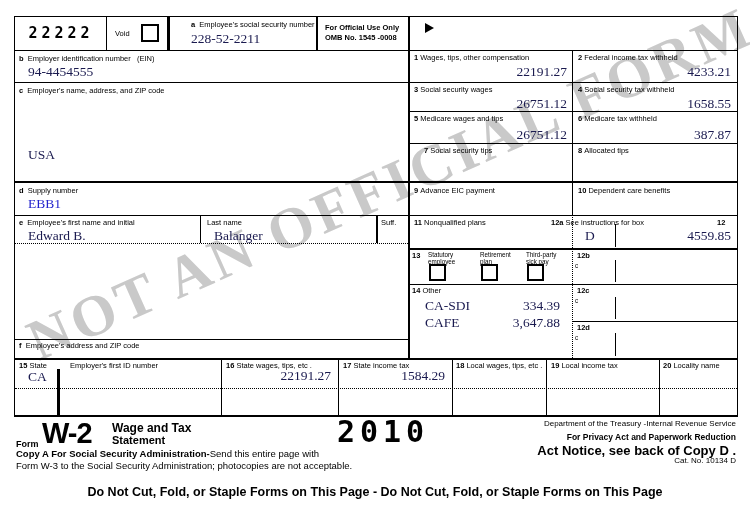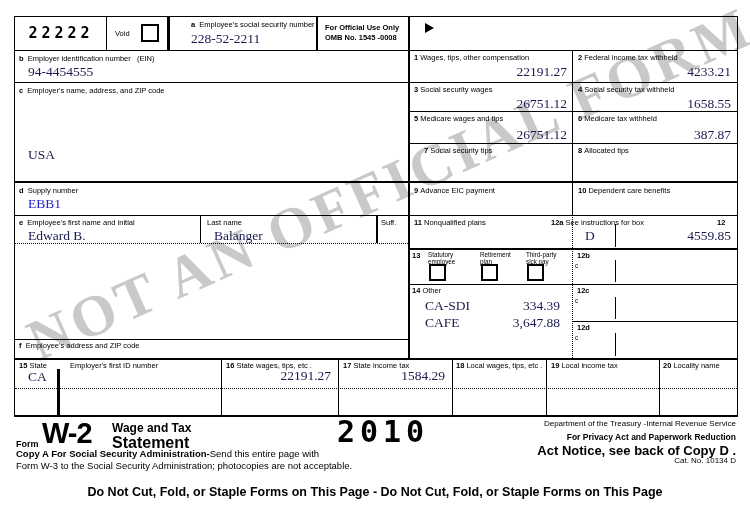--- a/index.html
+++ b/index.html
@@ -159,21 +159,21 @@
   <div class="bx lbl" style="left:328px;top:344px"><span class="b">17</span>&nbsp;<span>State income tax</span></div>
   <div class="bx ser r" style="right:292px;top:351px">1584.29</div>
   <div class="bx lbl" style="left:441px;top:344px"><span class="b">18</span>&nbsp;<span>Local wages, tips, etc .</span></div>
   <div class="bx lbl" style="left:536px;top:344px"><span class="b">19</span>&nbsp;<span>Local income tax</span></div>
   <div class="bx lbl" style="left:648px;top:344px"><span class="b">20</span>&nbsp;<span>Locality name</span></div>
 </div>
 
 <div class="foot b" style="left:16px;top:439px;font-size:9px">Form</div>
 <div class="foot b" style="left:42px;top:417px;font-size:29px;letter-spacing:-1px">W-2</div>
 <div class="foot b" style="left:112px;top:421px;font-size:12px">Wage and Tax</div>
-<div class="foot b" style="left:112px;top:434px;font-size:16px">Statement</div>
+<div class="foot b" style="left:112px;top:434px;font-size:11px">Statement</div>
 <div class="foot year" style="left:328px;top:414px;width:110px;text-align:center">2010</div>
 <div class="foot" style="left:16px;top:448px;font-size:9.5px"><span class="b">Copy A For Social Security Administration-</span><span>Send this entire page with</span></div>
 <div class="foot" style="left:16px;top:460px;font-size:9.5px">Form W-3 to the Social Security Administration; photocopies are not acceptable.</div>
 <div class="foot r" style="right:14px;top:419px;font-size:8px">Department of the Treasury    -Internal Revenue Service</div>
 <div class="foot r b" style="right:14px;top:432px;font-size:8.5px">For Privacy Act and Paperwork Reduction</div>
 <div class="foot r b" style="right:14px;top:443px;font-size:13px">Act Notice, see back of Copy D .</div>
 <div class="foot r" style="right:14px;top:456px;font-size:8px">Cat. No. 10134 D</div>
 <div class="foot b" style="left:0;top:485px;width:750px;text-align:center;font-size:12.5px">Do Not Cut, Fold, or Staple Forms on This Page  - Do Not Cut, Fold, or Staple Forms on This Page</div>
 
 </body></html>

